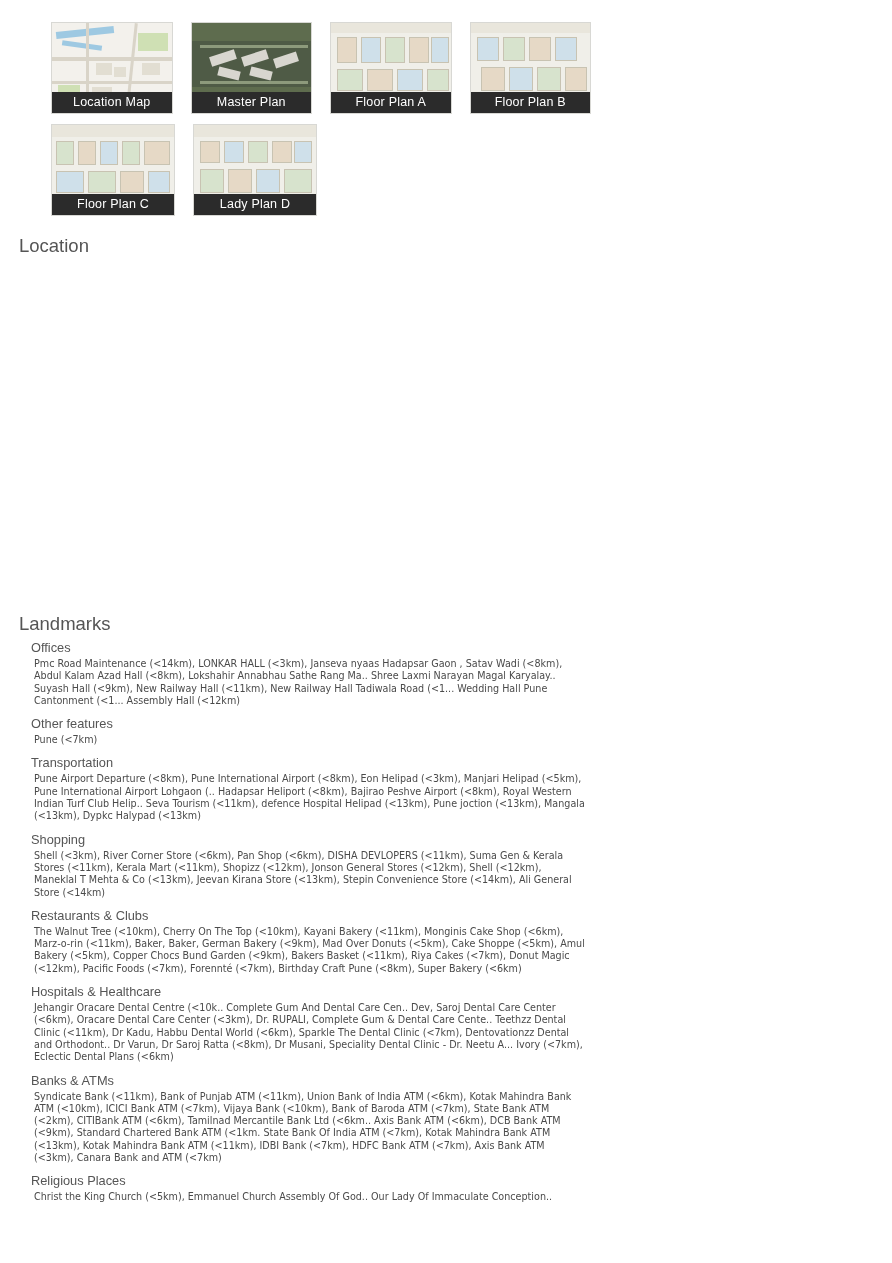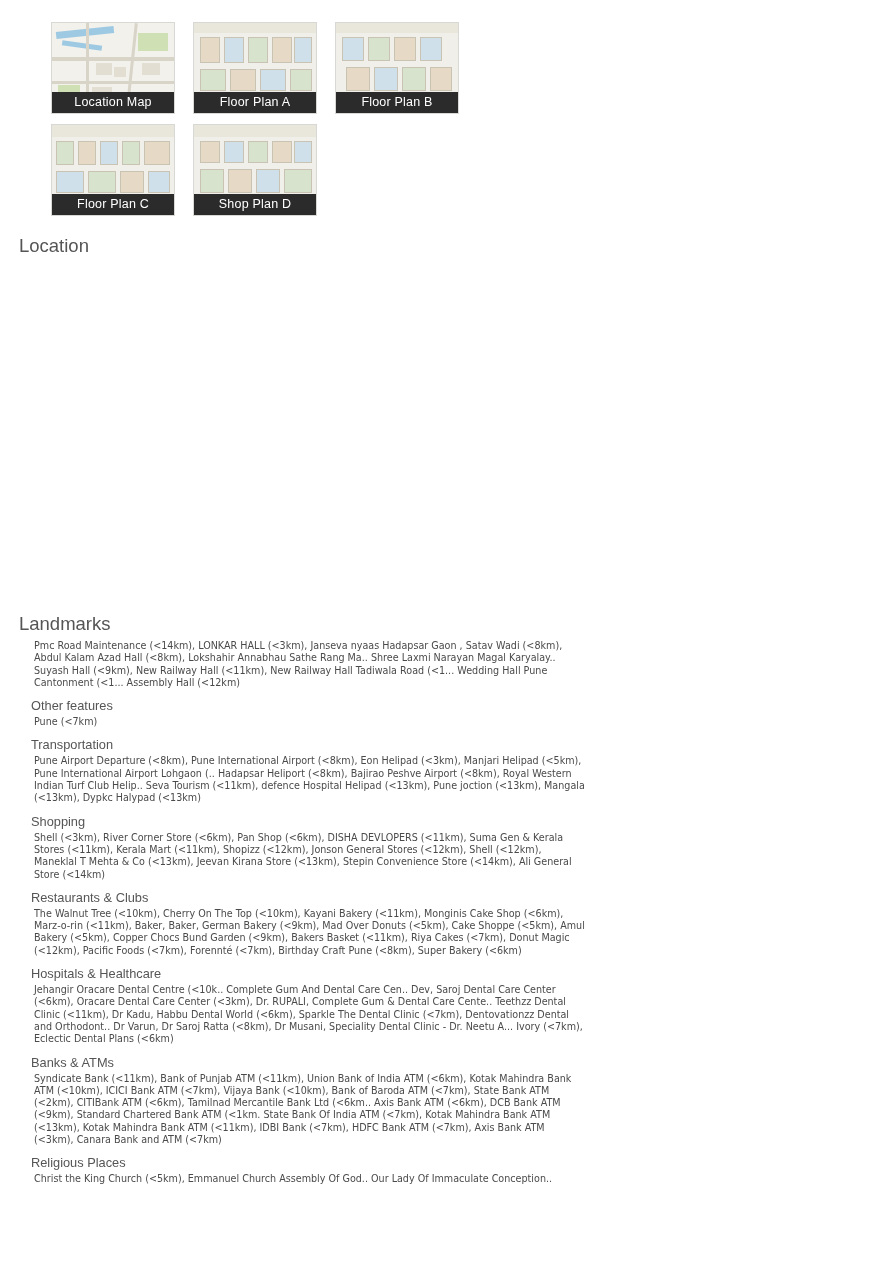--- a/index.html
+++ b/index.html
@@ -170,20 +170,34 @@
           <div class="green" style="left:86px;top:10px;width:30px;height:18px;"></div>
           <div class="green" style="left:6px;top:62px;width:22px;height:14px;"></div>
           <div class="blk" style="left:44px;top:40px;width:16px;height:12px;"></div>
           <div class="blk" style="left:62px;top:44px;width:12px;height:10px;"></div>
           <div class="blk" style="left:90px;top:40px;width:18px;height:12px;"></div>
           <div class="blk" style="left:40px;top:64px;width:20px;height:10px;"></div>
         </div>
         <div class="caption">Location Map</div>
       </div>
 
+      <div class="thumb">
+        <div class="art master-art">
+          <div class="lawn" style="left:0;top:0;width:124px;height:18px;"></div>
+          <div class="path" style="left:8px;top:22px;width:108px;height:3px;"></div>
+          <div class="path" style="left:8px;top:58px;width:108px;height:3px;"></div>
+          <div class="bldg" style="left:18px;top:30px;width:26px;height:10px;transform:rotate(-18deg);"></div>
+          <div class="bldg" style="left:50px;top:30px;width:26px;height:10px;transform:rotate(-18deg);"></div>
+          <div class="bldg" style="left:82px;top:32px;width:24px;height:10px;transform:rotate(-18deg);"></div>
+          <div class="bldg" style="left:26px;top:46px;width:22px;height:9px;transform:rotate(14deg);"></div>
+          <div class="bldg" style="left:58px;top:46px;width:22px;height:9px;transform:rotate(14deg);"></div>
+          <div class="lawn" style="left:0;top:64px;width:124px;height:28px;"></div>
+        </div>
+        <div class="caption">Master Plan</div>
+      </div>
 
       <div class="thumb">
         <div class="art floor-art">
           <div class="band" style="left:0;top:0;width:124px;height:10px;"></div>
           <div class="unit tint-b" style="left:6px;top:14px;width:20px;height:26px;"></div>
           <div class="unit tint-a" style="left:30px;top:14px;width:20px;height:26px;"></div>
           <div class="unit tint-c" style="left:54px;top:14px;width:20px;height:26px;"></div>
           <div class="unit tint-b" style="left:78px;top:14px;width:20px;height:26px;"></div>
           <div class="unit tint-a" style="left:100px;top:14px;width:18px;height:26px;"></div>
           <div class="unit tint-c" style="left:6px;top:46px;width:26px;height:22px;"></div>
@@ -239,34 +253,35 @@
           <div class="unit tint-a" style="left:30px;top:16px;width:20px;height:22px;"></div>
           <div class="unit tint-c" style="left:54px;top:16px;width:20px;height:22px;"></div>
           <div class="unit tint-b" style="left:78px;top:16px;width:20px;height:22px;"></div>
           <div class="unit tint-a" style="left:100px;top:16px;width:18px;height:22px;"></div>
           <div class="unit tint-c" style="left:6px;top:44px;width:24px;height:24px;"></div>
           <div class="unit tint-b" style="left:34px;top:44px;width:24px;height:24px;"></div>
           <div class="unit tint-a" style="left:62px;top:44px;width:24px;height:24px;"></div>
           <div class="unit tint-c" style="left:90px;top:44px;width:28px;height:24px;"></div>
           <div class="line" style="left:4px;top:73px;width:114px;"></div>
         </div>
-        <div class="caption">Shop Plan D</div>
+        <div class="caption">Lady Plan D</div>
       </div>
 
     </div>
   </div>
 
   <h2 class="h-section" id="location-heading">Location</h2>
   <div class="location-map-area"></div>
 
   <h2 class="h-section" id="landmarks-heading">Landmarks</h2>
 
   <div class="landmarks">
 
     <div class="cat">
+      <h3 class="cat-title">Offices</h3>
       <div class="cat-body">Pmc Road Maintenance (&lt;14km),  LONKAR HALL (&lt;3km),  Janseva nyaas Hadapsar Gaon ,  Satav Wadi (&lt;8km),  Abdul Kalam Azad Hall (&lt;8km),  Lokshahir Annabhau Sathe Rang Ma..  Shree Laxmi Narayan Magal Karyalay..  Suyash Hall (&lt;9km),  New Railway Hall (&lt;11km),  New Railway Hall Tadiwala Road (&lt;1...  Wedding Hall Pune Cantonment (&lt;1...  Assembly Hall (&lt;12km)</div>
     </div>
 
     <div class="cat">
       <h3 class="cat-title">Other features</h3>
       <div class="cat-body">Pune (&lt;7km)</div>
     </div>
 
     <div class="cat">
       <h3 class="cat-title">Transportation</h3>

